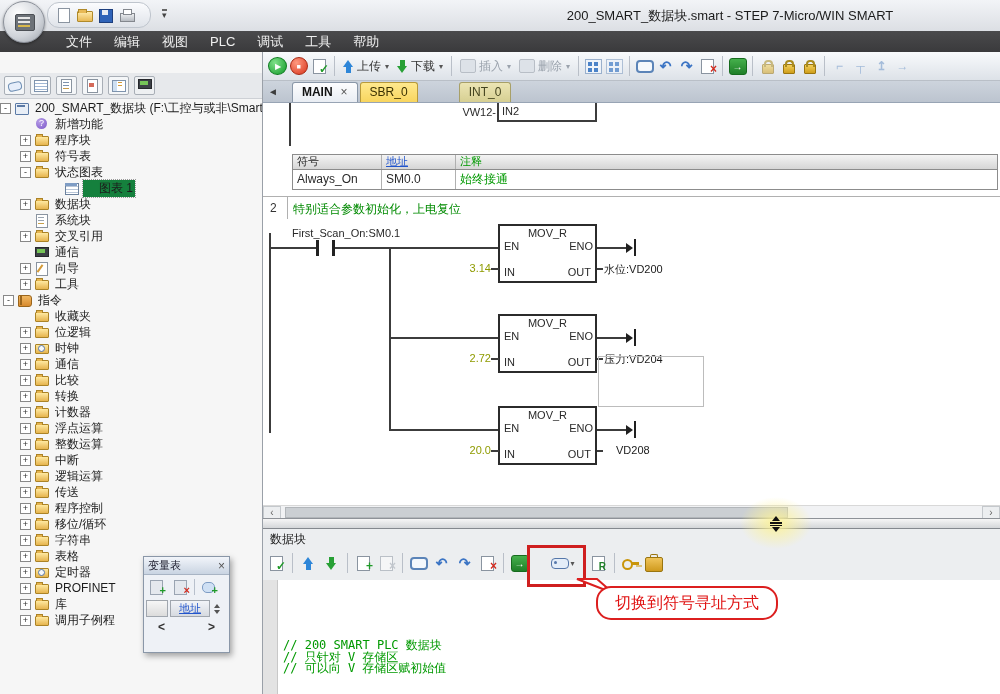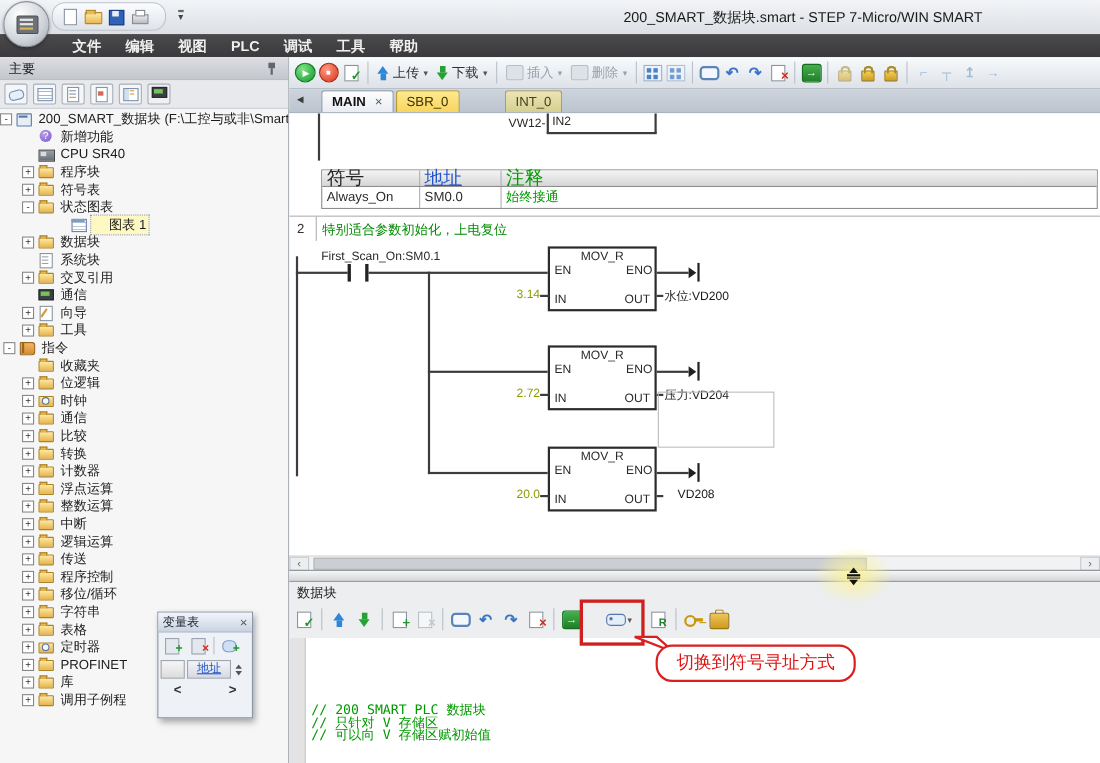--- a/index.html
+++ b/index.html
@@ -21,21 +21,21 @@
   .ic-open::after{content:"";position:absolute;left:1px;top:1px;width:7px;height:3px;background:#e8b955;border:1px solid #b08a2a;border-bottom:none;}
   .ic-save::before{content:"";position:absolute;left:1px;top:1px;width:12px;height:12px;background:#2f63b8;border:1px solid #1d3f7e;}
   .ic-save::after{content:"";position:absolute;left:4px;top:2px;width:6px;height:5px;background:#e8ecf4;}
   .ic-print::before{content:"";position:absolute;left:1px;top:5px;width:13px;height:7px;background:linear-gradient(#eceef0,#b8bcc2);border:1px solid #84888e;}
   .ic-print::after{content:"";position:absolute;left:4px;top:1px;width:7px;height:4px;background:#fff;border:1px solid #84888e;}
   .qa-caret{font-size:9px;color:#444;border-top:2px solid #666;line-height:8px;height:10px;margin-left:2px;}
   .wtitle{position:absolute;left:500px;top:7px;width:460px;text-align:center;font-size:13px;color:#1a1a1a;}
   
   .menubar{position:absolute;left:0;top:31px;width:1000px;height:21px;background:linear-gradient(#4a4a4c,#3a3a3c);
     display:flex;align-items:center;padding-left:55px;box-sizing:border-box;}
-  .menu-item{color:#f0f0f0;font-size:13px;padding:0 11px;height:21px;line-height:21px;font-weight:bold;}
+  .menu-item{color:#f0f0f0;font-size:13px;padding:0 11px;height:21px;line-height:21px;}
   
   .sidebar{position:absolute;left:0;top:52px;width:262px;height:642px;background:#f6f6f6;border-right:1px solid #9aa0a8;}
   .side-header{position:absolute;left:0;top:0;width:262px;height:21px;background:linear-gradient(#dcdee2,#c3c6cb);
     border-bottom:1px solid #aeb2b8;font-size:12px;color:#222;line-height:21px;padding-left:8px;box-sizing:border-box;}
   .pinic{position:absolute;right:10px;top:5px;width:10px;height:12px;}
   .pinic::before{content:"";position:absolute;left:2px;top:0;width:6px;height:5px;background:#62666c;}
   .pinic::after{content:"";position:absolute;left:4px;top:5px;width:2px;height:6px;background:#62666c;}
   .side-strip{position:absolute;left:0;top:21px;width:262px;height:26px;background:#e7e9ec;border-bottom:1px solid #cdd0d5;
     display:flex;align-items:center;gap:5px;padding-left:4px;box-sizing:border-box;}
   .si{width:19px;height:17px;border:1px solid #a8aeb6;border-radius:2px;background:#f4f6f8;position:relative;}
@@ -72,21 +72,21 @@
   .ic-doc::after{content:"";position:absolute;left:3px;top:3px;width:6px;height:1px;background:#9aa4b0;box-shadow:0 3px 0 #9aa4b0,0 6px 0 #c8a04a;}
   .ic-chart::before{content:"";position:absolute;left:0;top:1px;width:12px;height:10px;background:repeating-linear-gradient(#fff 0 2px,#b9c6d8 2px 3px);border:1px solid #6c829e;}
   .ic-chart::after{content:"";position:absolute;left:0;top:1px;width:12px;height:3px;background:#7e9cc4;}
   .ic-monitor::before{content:"";position:absolute;left:0;top:1px;width:12px;height:8px;background:#3c4046;border:1px solid #26282c;}
   .ic-monitor::after{content:"";position:absolute;left:2px;top:3px;width:8px;height:4px;background:#76c458;box-shadow:2px 7px 0 -2px #5a5e64;}
   .ic-wizard::before{content:"";position:absolute;left:1px;top:0;width:10px;height:12px;background:#fff;border:1px solid #8a94a0;}
   .ic-wizard::after{content:"";position:absolute;left:4px;top:2px;width:2px;height:9px;background:#d49b3a;transform:rotate(35deg);}
   .ic-book::before{content:"";position:absolute;left:0;top:1px;width:12px;height:10px;background:linear-gradient(#f0b862,#d88a2e);border:1px solid #9a651c;border-radius:1px 3px 3px 1px;}
   .ic-book::after{content:"";position:absolute;left:2px;top:1px;width:2px;height:10px;background:#9a651c;}
   .tlabel{padding:0 2px;}
-  .trow.selected .tlabel{background:#fef9c3;outline:1px dotted #9a9a9a;padding-left:16px;}
+  .trow.selected .tlabel{background:#15803d;outline:1px dotted #9a9a9a;padding-left:16px;}
   
   .vartable{position:absolute;left:143px;top:556px;width:85px;height:95px;background:#eef1f6;border:1px solid #8a97a8;
     box-shadow:2px 3px 6px rgba(0,0,0,.35);z-index:40;font-size:11px;}
   .vt-title{height:17px;background:linear-gradient(#f2f5fa,#c9d4e2);border-bottom:1px solid #a8b4c4;display:flex;align-items:center;
     padding:0 4px;color:#223;}
   .vt-close{margin-left:auto;color:#555;font-size:12px;line-height:12px;}
   .vt-icons{display:flex;align-items:center;gap:3px;padding:3px 2px;}
   .vti{width:19px;height:16px;position:relative;border:1px solid transparent;}
   .vti::before{content:"";position:absolute;left:3px;top:1px;width:11px;height:13px;background:#e4e8ee;border:1px solid #9aa4b2;}
   .vti b{position:absolute;right:0;bottom:-1px;font-size:11px;font-weight:bold;}
@@ -146,21 +146,21 @@
   
   .ladder{position:absolute;left:263px;top:103px;width:737px;height:402px;background:#fff;overflow:hidden;
     font-size:11px;color:#2a2a2a;}
   .abs{position:absolute;}
   .hwire{position:absolute;height:2px;background:#3c3c3c;}
   .vwire{position:absolute;width:2px;background:#3c3c3c;}
   .thin{background:#b0b0b0;height:1px;}
   .vthin{background:#b0b0b0;width:1px;}
   .cbar{position:absolute;width:3px;height:16px;background:#222;}
   .symtab{position:absolute;left:29px;top:51px;right:2px;border:1px solid #8c8c8c;background:#fff;}
-  .symtab .hd{display:flex;height:14px;background:linear-gradient(#f4f4f4,#d6d6d6);border-bottom:1px solid #8c8c8c;font-size:17px;line-height:14px;}
+  .symtab .hd{display:flex;height:14px;background:linear-gradient(#f4f4f4,#d6d6d6);border-bottom:1px solid #8c8c8c;font-size:11px;line-height:14px;font-family:Liberation Mono, monospace;}
   .symtab .rw{display:flex;height:19px;font-size:12px;line-height:19px;}
   .symtab .c1{width:89px;padding-left:4px;border-right:1px solid #b0b0b0;box-sizing:border-box;}
   .symtab .c2{width:74px;padding-left:4px;border-right:1px solid #b0b0b0;box-sizing:border-box;}
   .symtab .c3{flex:1;padding-left:4px;}
   .symtab .hd .c1{color:#222;} .symtab .hd .c2{color:#2255cc;text-decoration:underline;} .symtab .hd .c3{color:#009900;}
   .symtab .rw .c3{color:#009900;}
   .netnum{position:absolute;font-size:12px;color:#333;}
   .nettitle{position:absolute;font-size:12px;color:#008a00;}
   .movblk{position:absolute;width:99px;height:59px;border:2px solid #2b2b2b;background:#fff;box-sizing:border-box;}
   .movblk .ttl{position:absolute;left:0;top:1px;width:100%;text-align:center;}
@@ -237,24 +237,20 @@
       <span class="menu-item">PLC</span>
       <span class="menu-item">调试</span>
       <span class="menu-item">工具</span>
       <span class="menu-item">帮助</span>
     </div>
   <div class="orb">
       <span class="plc"></span>
     </div>
 
   <div class="sidebar">
-    <div class="side-header">
-      <span>主要</span>
-      <span class="pinic"></span>
-    </div>
     <div class="side-strip">
       <span class="si si1"></span>
       <span class="si si2"></span>
       <span class="si si3"></span>
       <span class="si si4"></span>
       <span class="si si5"></span>
       <span class="si si6"></span>
     </div>
     <div class="tree">
 
@@ -265,26 +261,20 @@
           <span class="tlabel">200_SMART_数据块 (F:\工控与或非\Smart_</span>
         </div>
 
         <div class="trow">
           <span class="lv1"></span>
           <span class="expand"></span>
           <span class="ticon ic-newfeat"></span>
           <span class="tlabel">新增功能</span>
         </div>
 
-        <div class="trow">
-          <span class="lv1"></span>
-          <span class="expand"></span>
-          <span class="ticon ic-cpu"></span>
-          <span class="tlabel">CPU SR40</span>
-        </div>
 
         <div class="trow">
           <span class="lv1"></span>
           <span class="expand">+</span>
           <span class="ticon ic-folder"></span>
           <span class="tlabel">程序块</span>
         </div>
 
         <div class="trow">
           <span class="lv1"></span>

